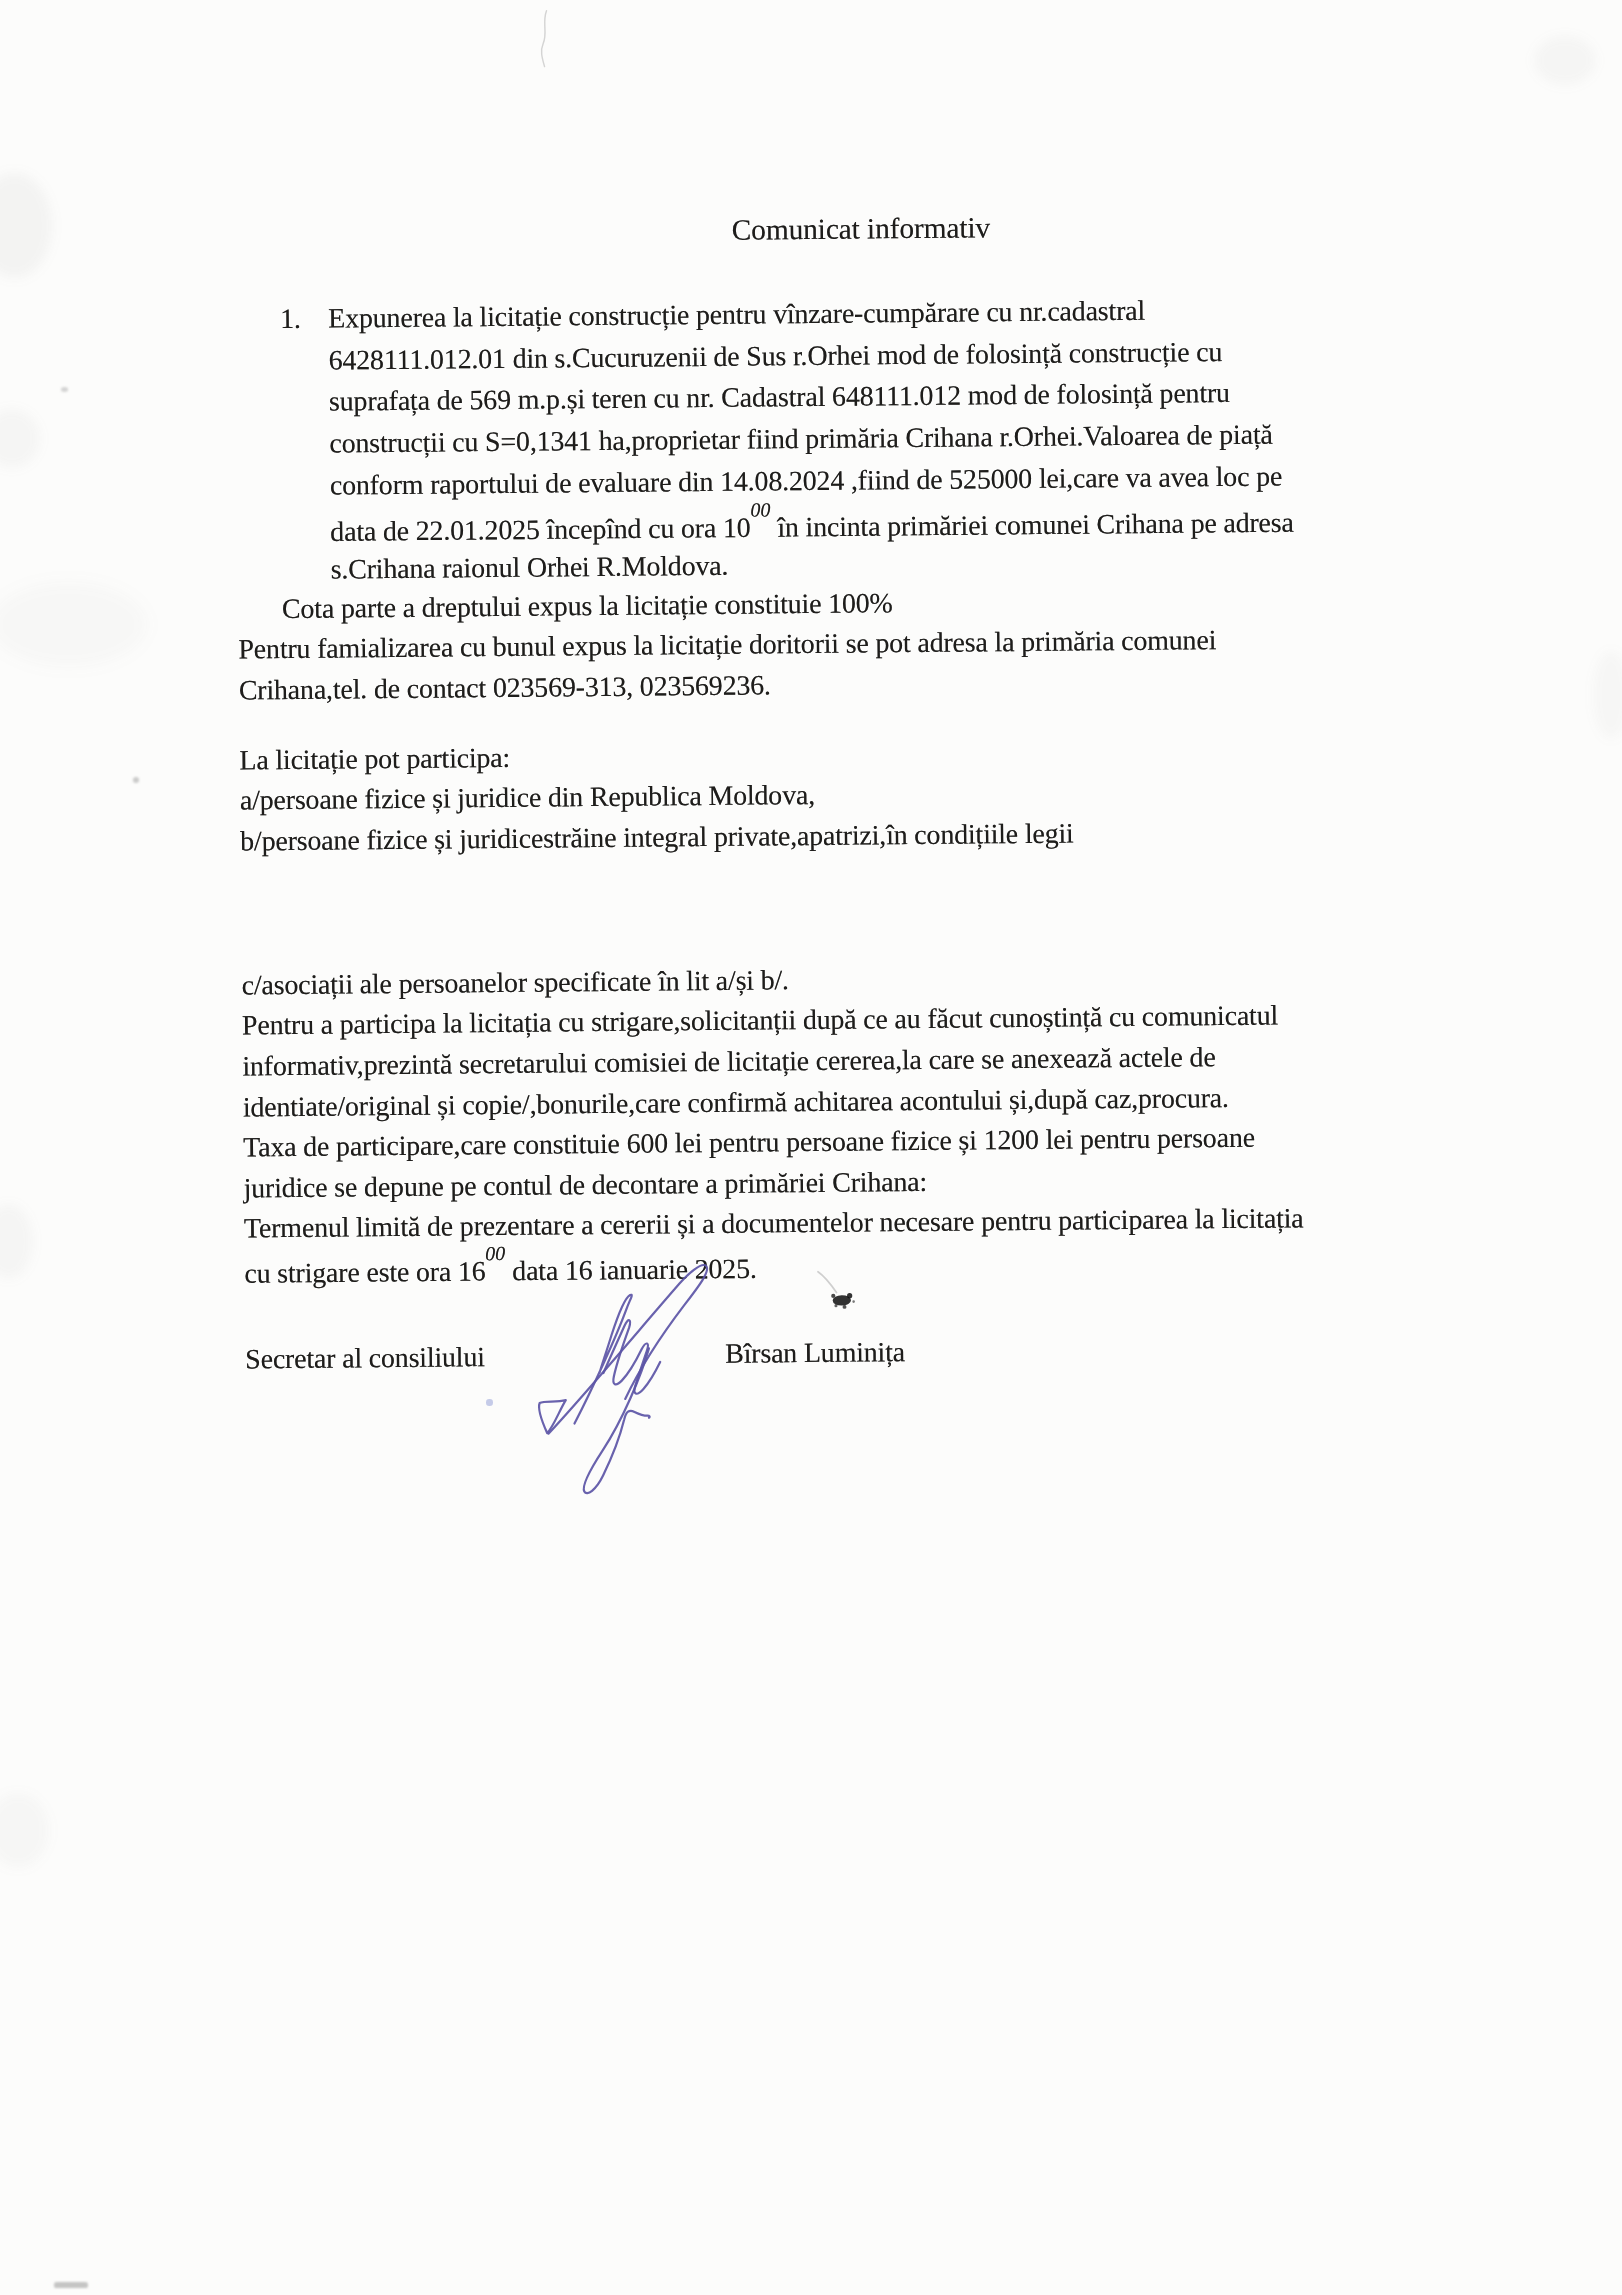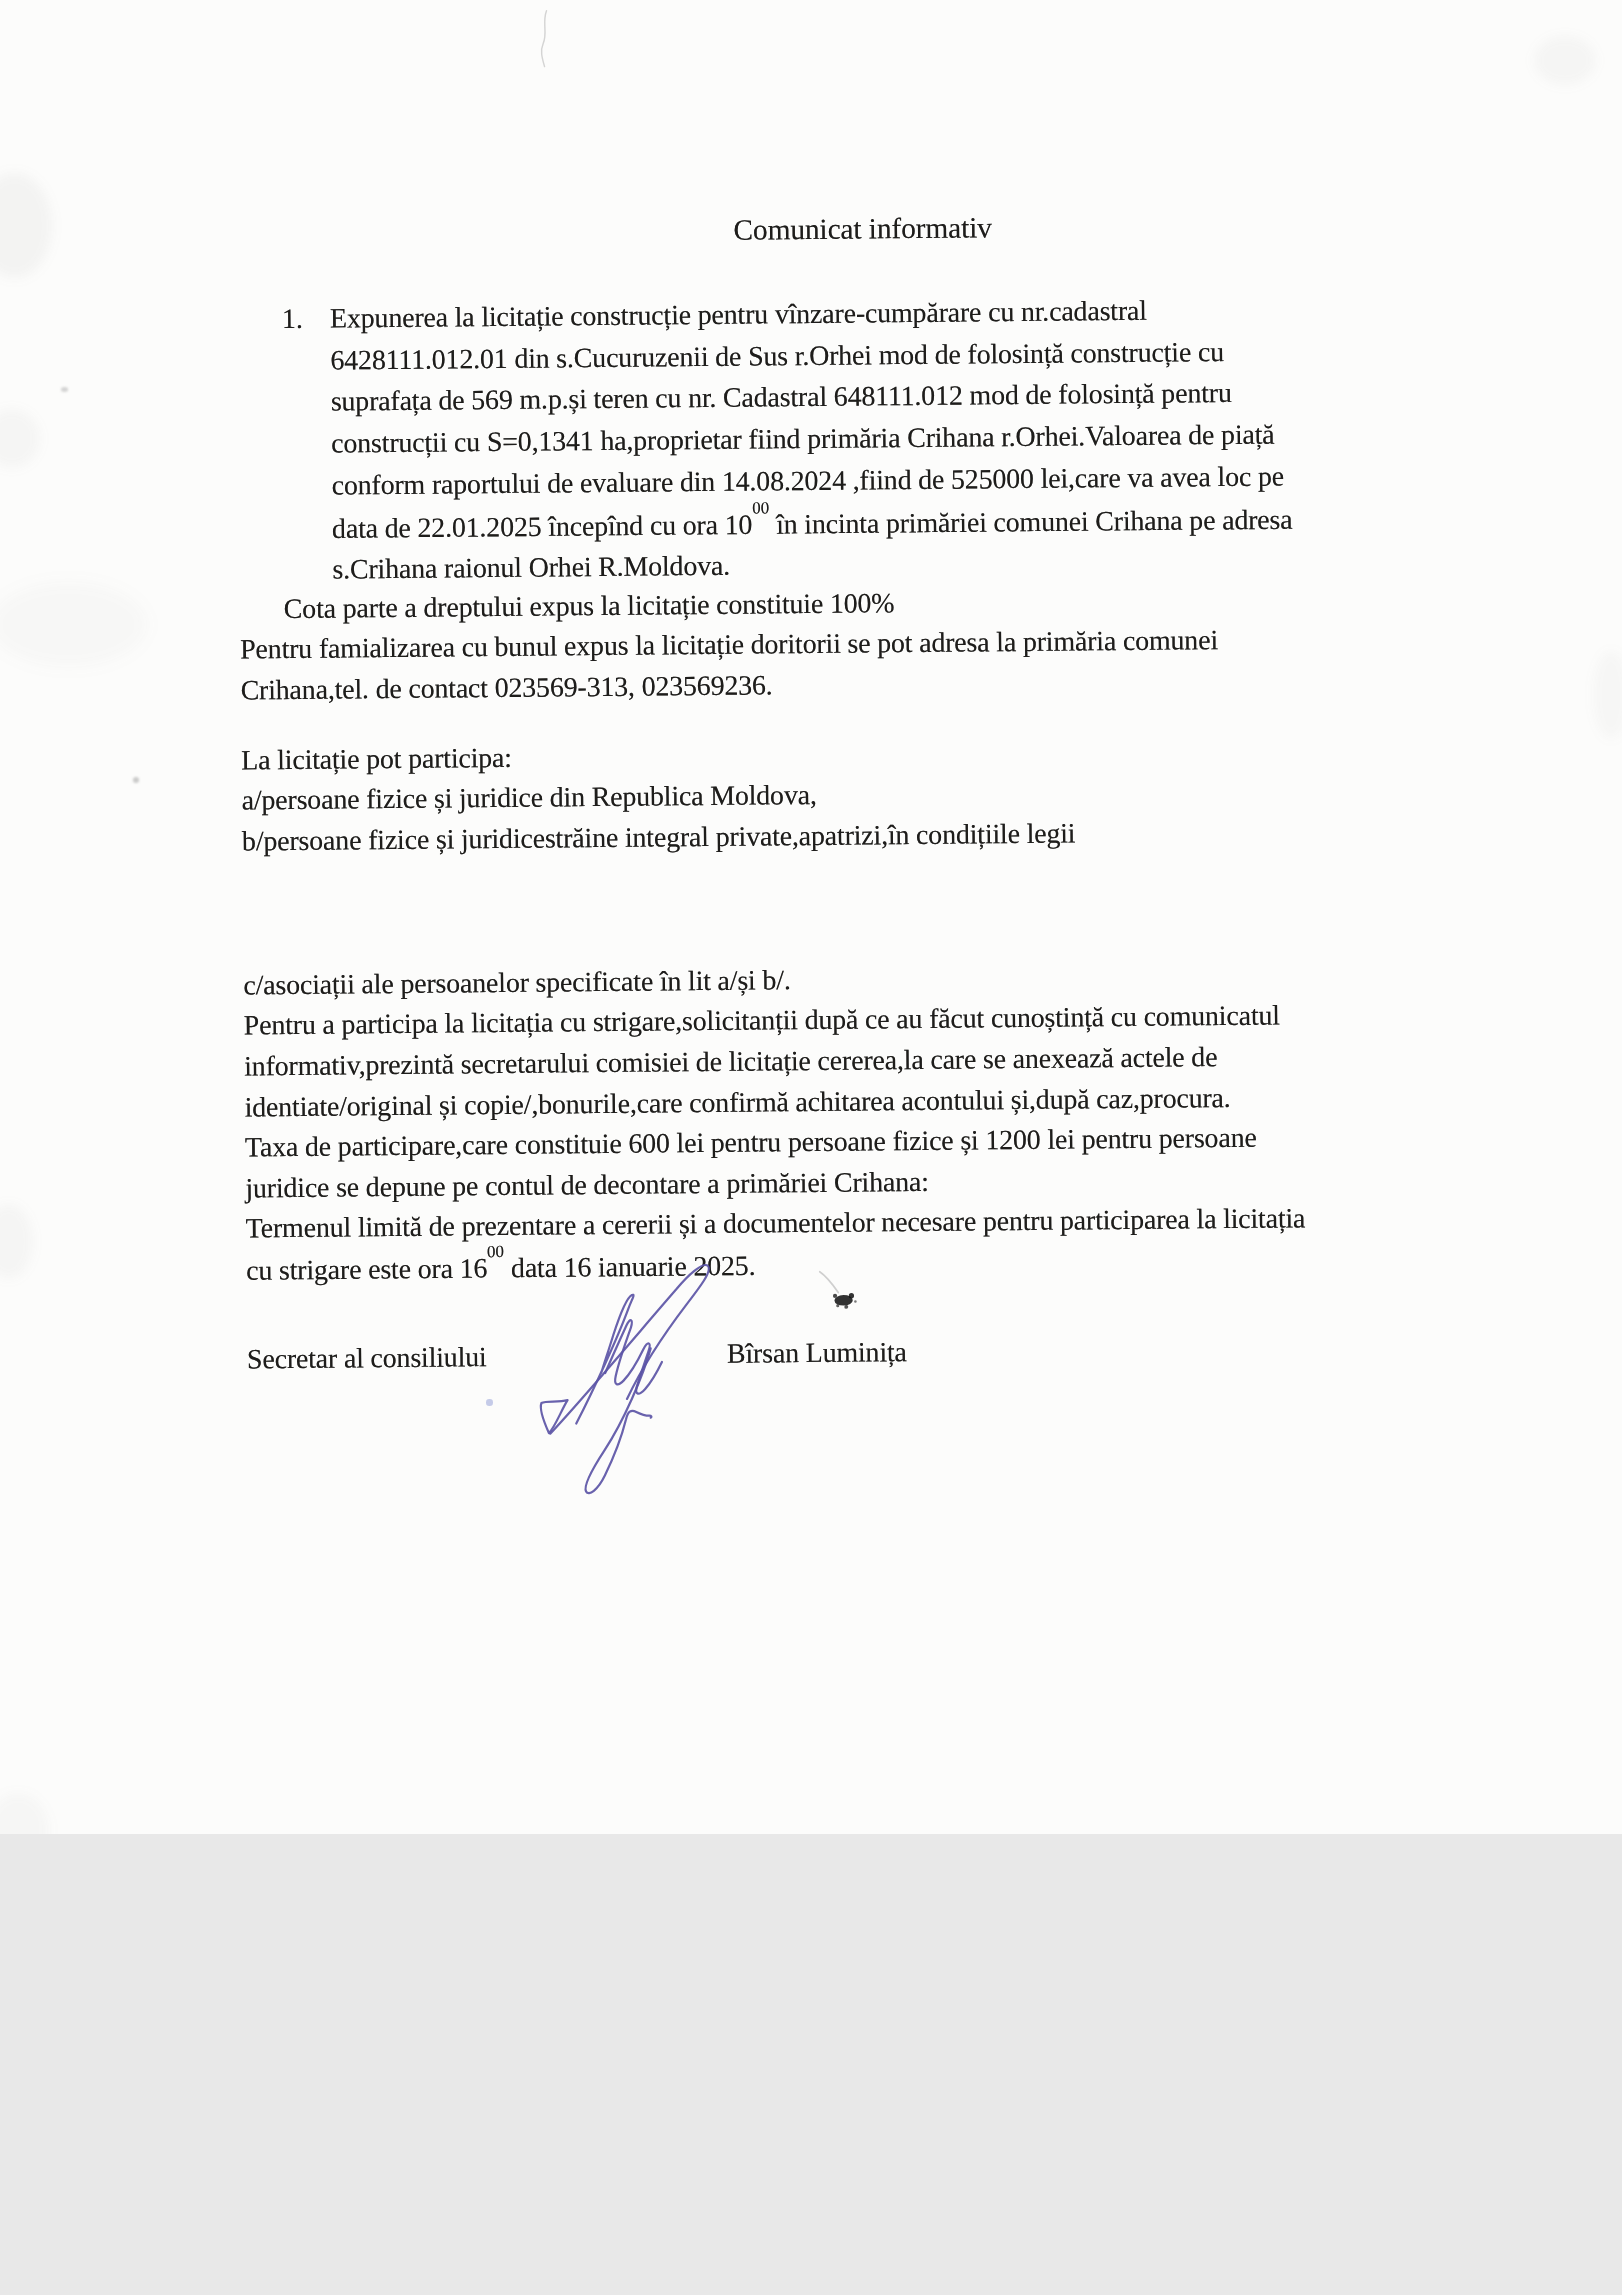--- a/index.html
+++ b/index.html
@@ -1,18 +1,18 @@
 <!DOCTYPE html>
 <html style="font-size:10.5px"><head>
 <meta charset="utf-8">
 <style>
   html,body{margin:0;padding:0;background:#e8e8e8;}
   .page{
     position:relative;
-    width:1623px;height:1834px;
+    width:1623px;height:2295px;
     background:#fcfcfb;
     overflow:hidden;
     font-family:"Liberation Serif","DejaVu Serif",serif;
     color:#1e1d1b;
   }
   .content{
     position:absolute;inset:0;
     transform:rotate(-0.55deg);
     transform-origin:50% 40%;
   }
@@ -28,23 +28,24 @@
     position:absolute;
     top:213px;left:0;width:100%;
     margin:0;
     text-align:center;
     font-size:29.4px;font-weight:normal;
     letter-spacing:-0.1px;
     transform:translateX(56px);
     text-shadow:0 0 0.5px rgba(20,20,20,0.55);
   }
   sup.tt{
-    font-size:17px;
+    font-size:20px;
     position:relative;top:-10.5px;
     letter-spacing:0;
+    font-style:italic;
   }
   .sig-svg{position:absolute;left:514px;top:1237px;}
   .sig-path{fill:none;stroke:#5c55a6;stroke-width:3.4;stroke-linecap:round;stroke-linejoin:round;opacity:0.92;}
   .smudge-svg{position:absolute;left:808px;top:1260px;}
   .pencil-svg{position:absolute;left:527px;top:7.9px;}
   .art{position:absolute;border-radius:50%;}
   .speck{position:absolute;border-radius:50%;}
 </style>
 </head>
 <body>

